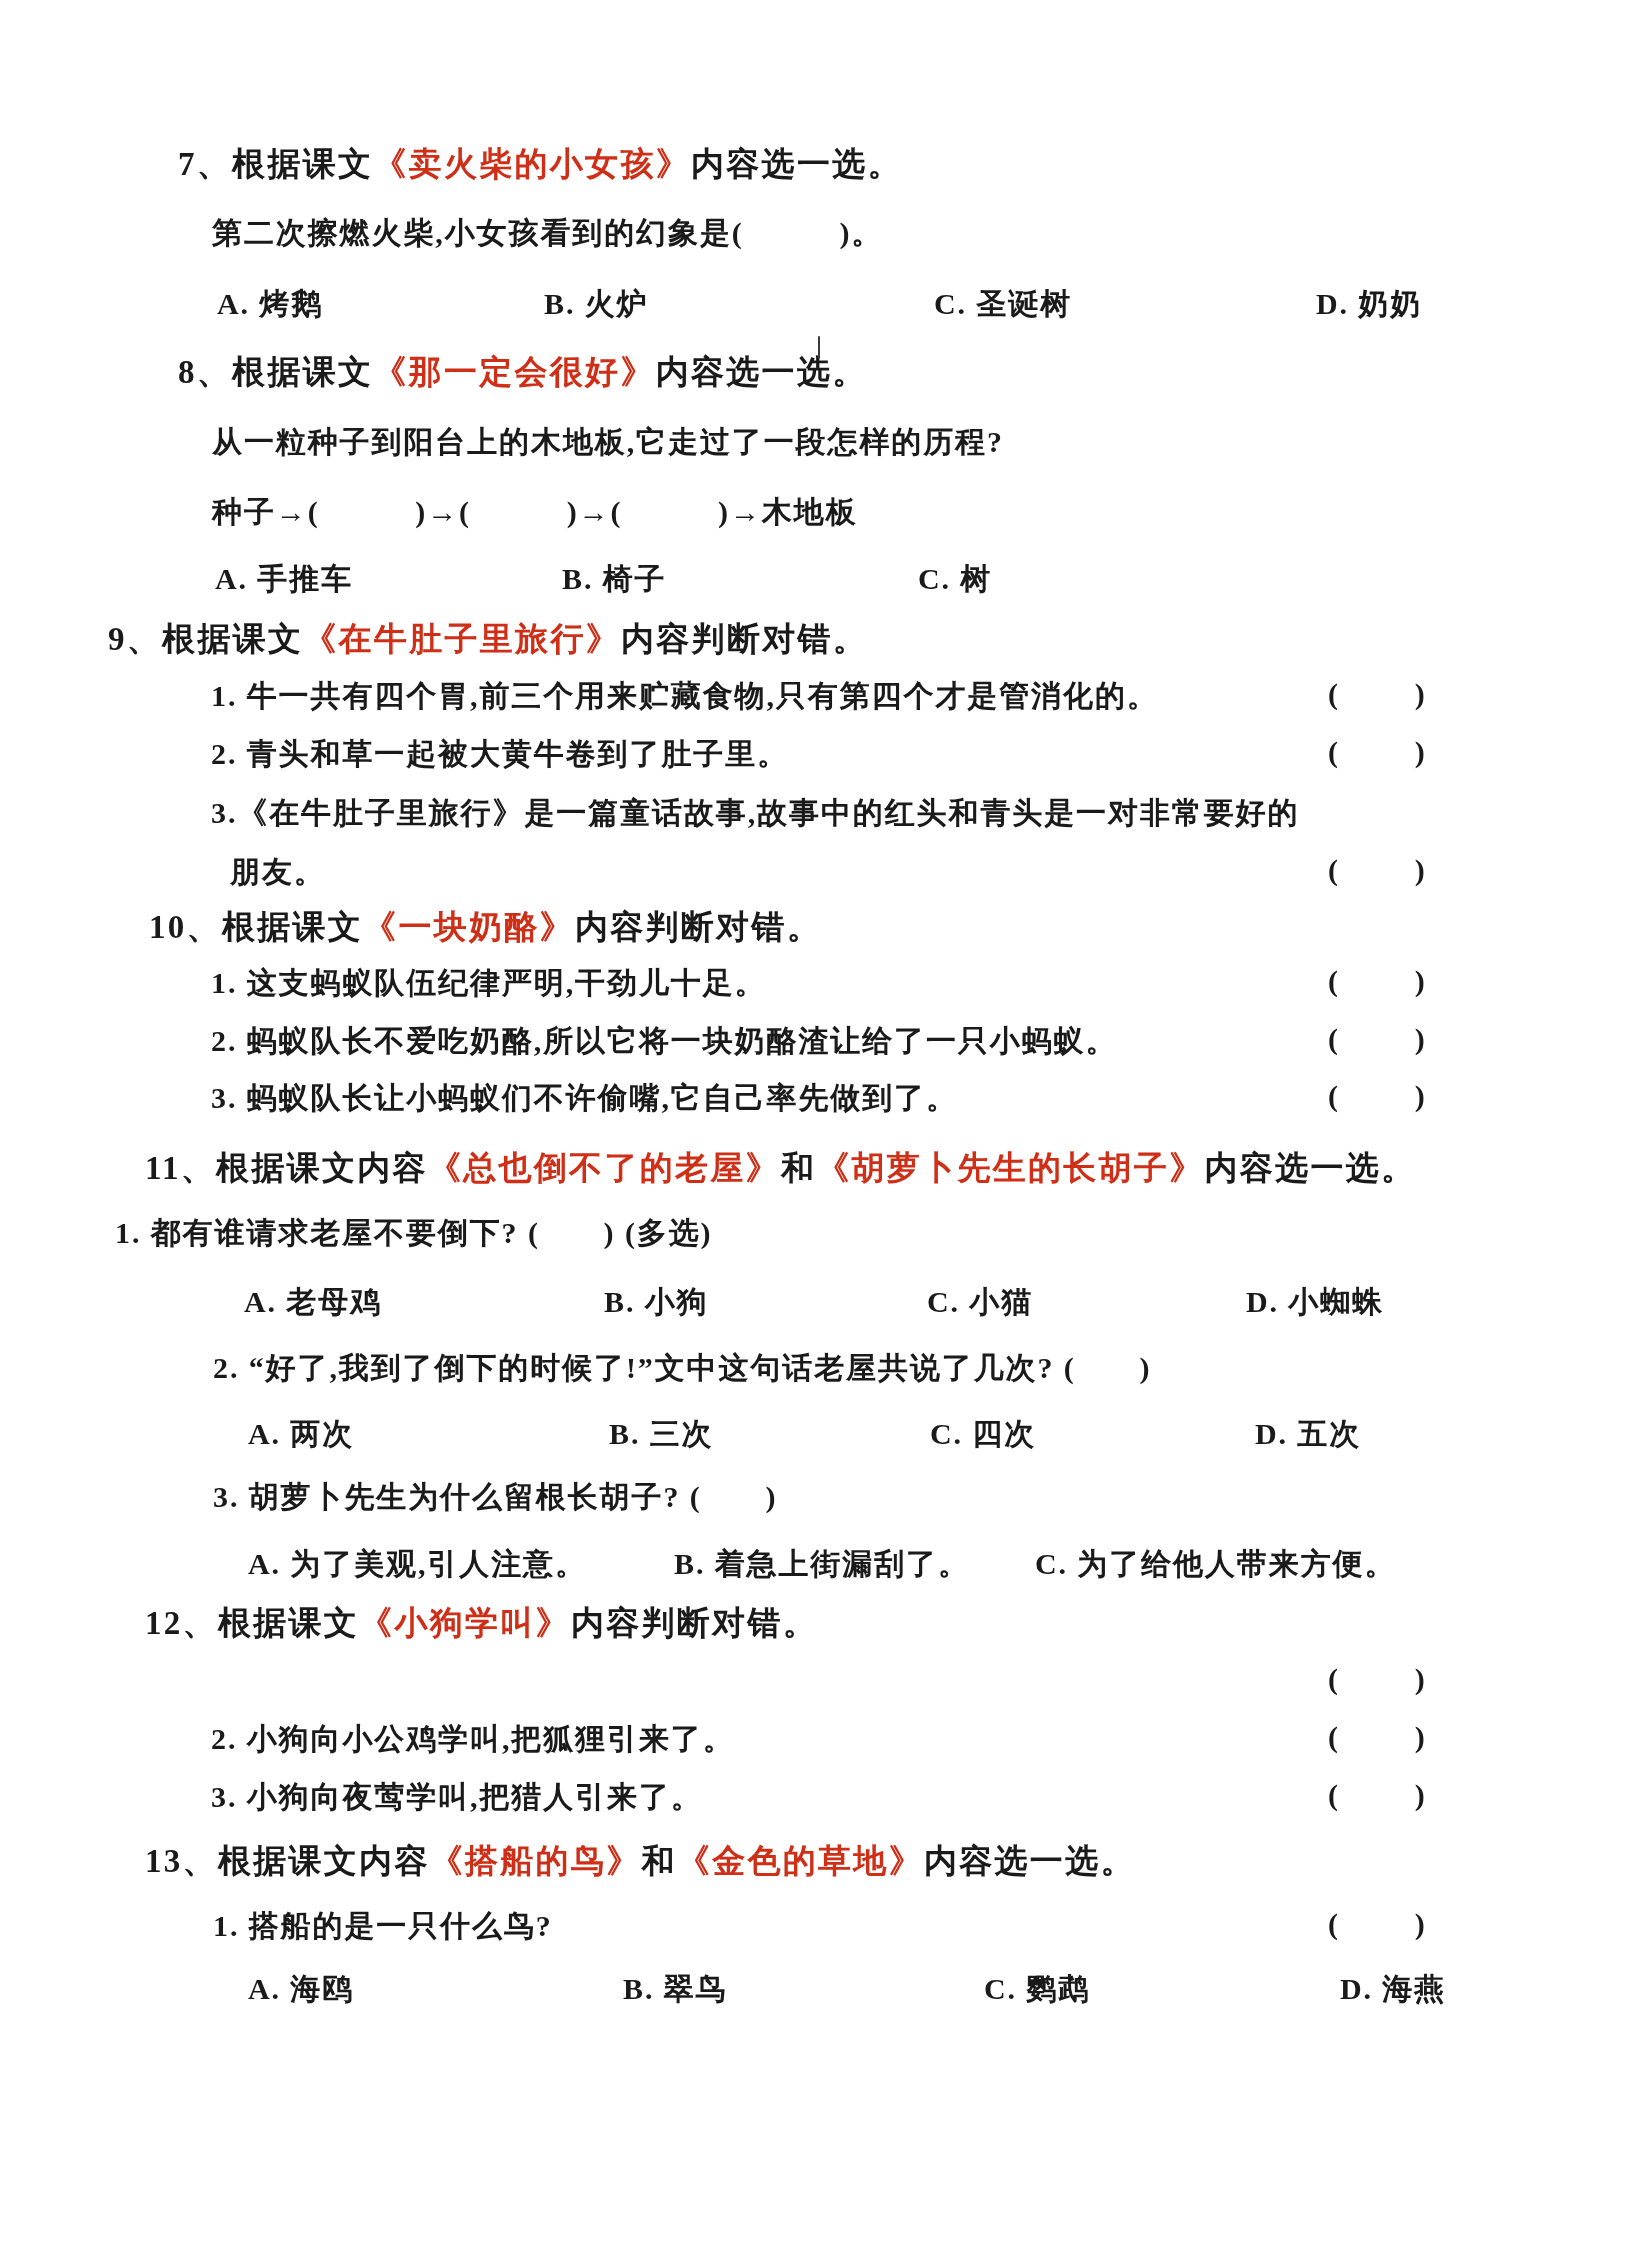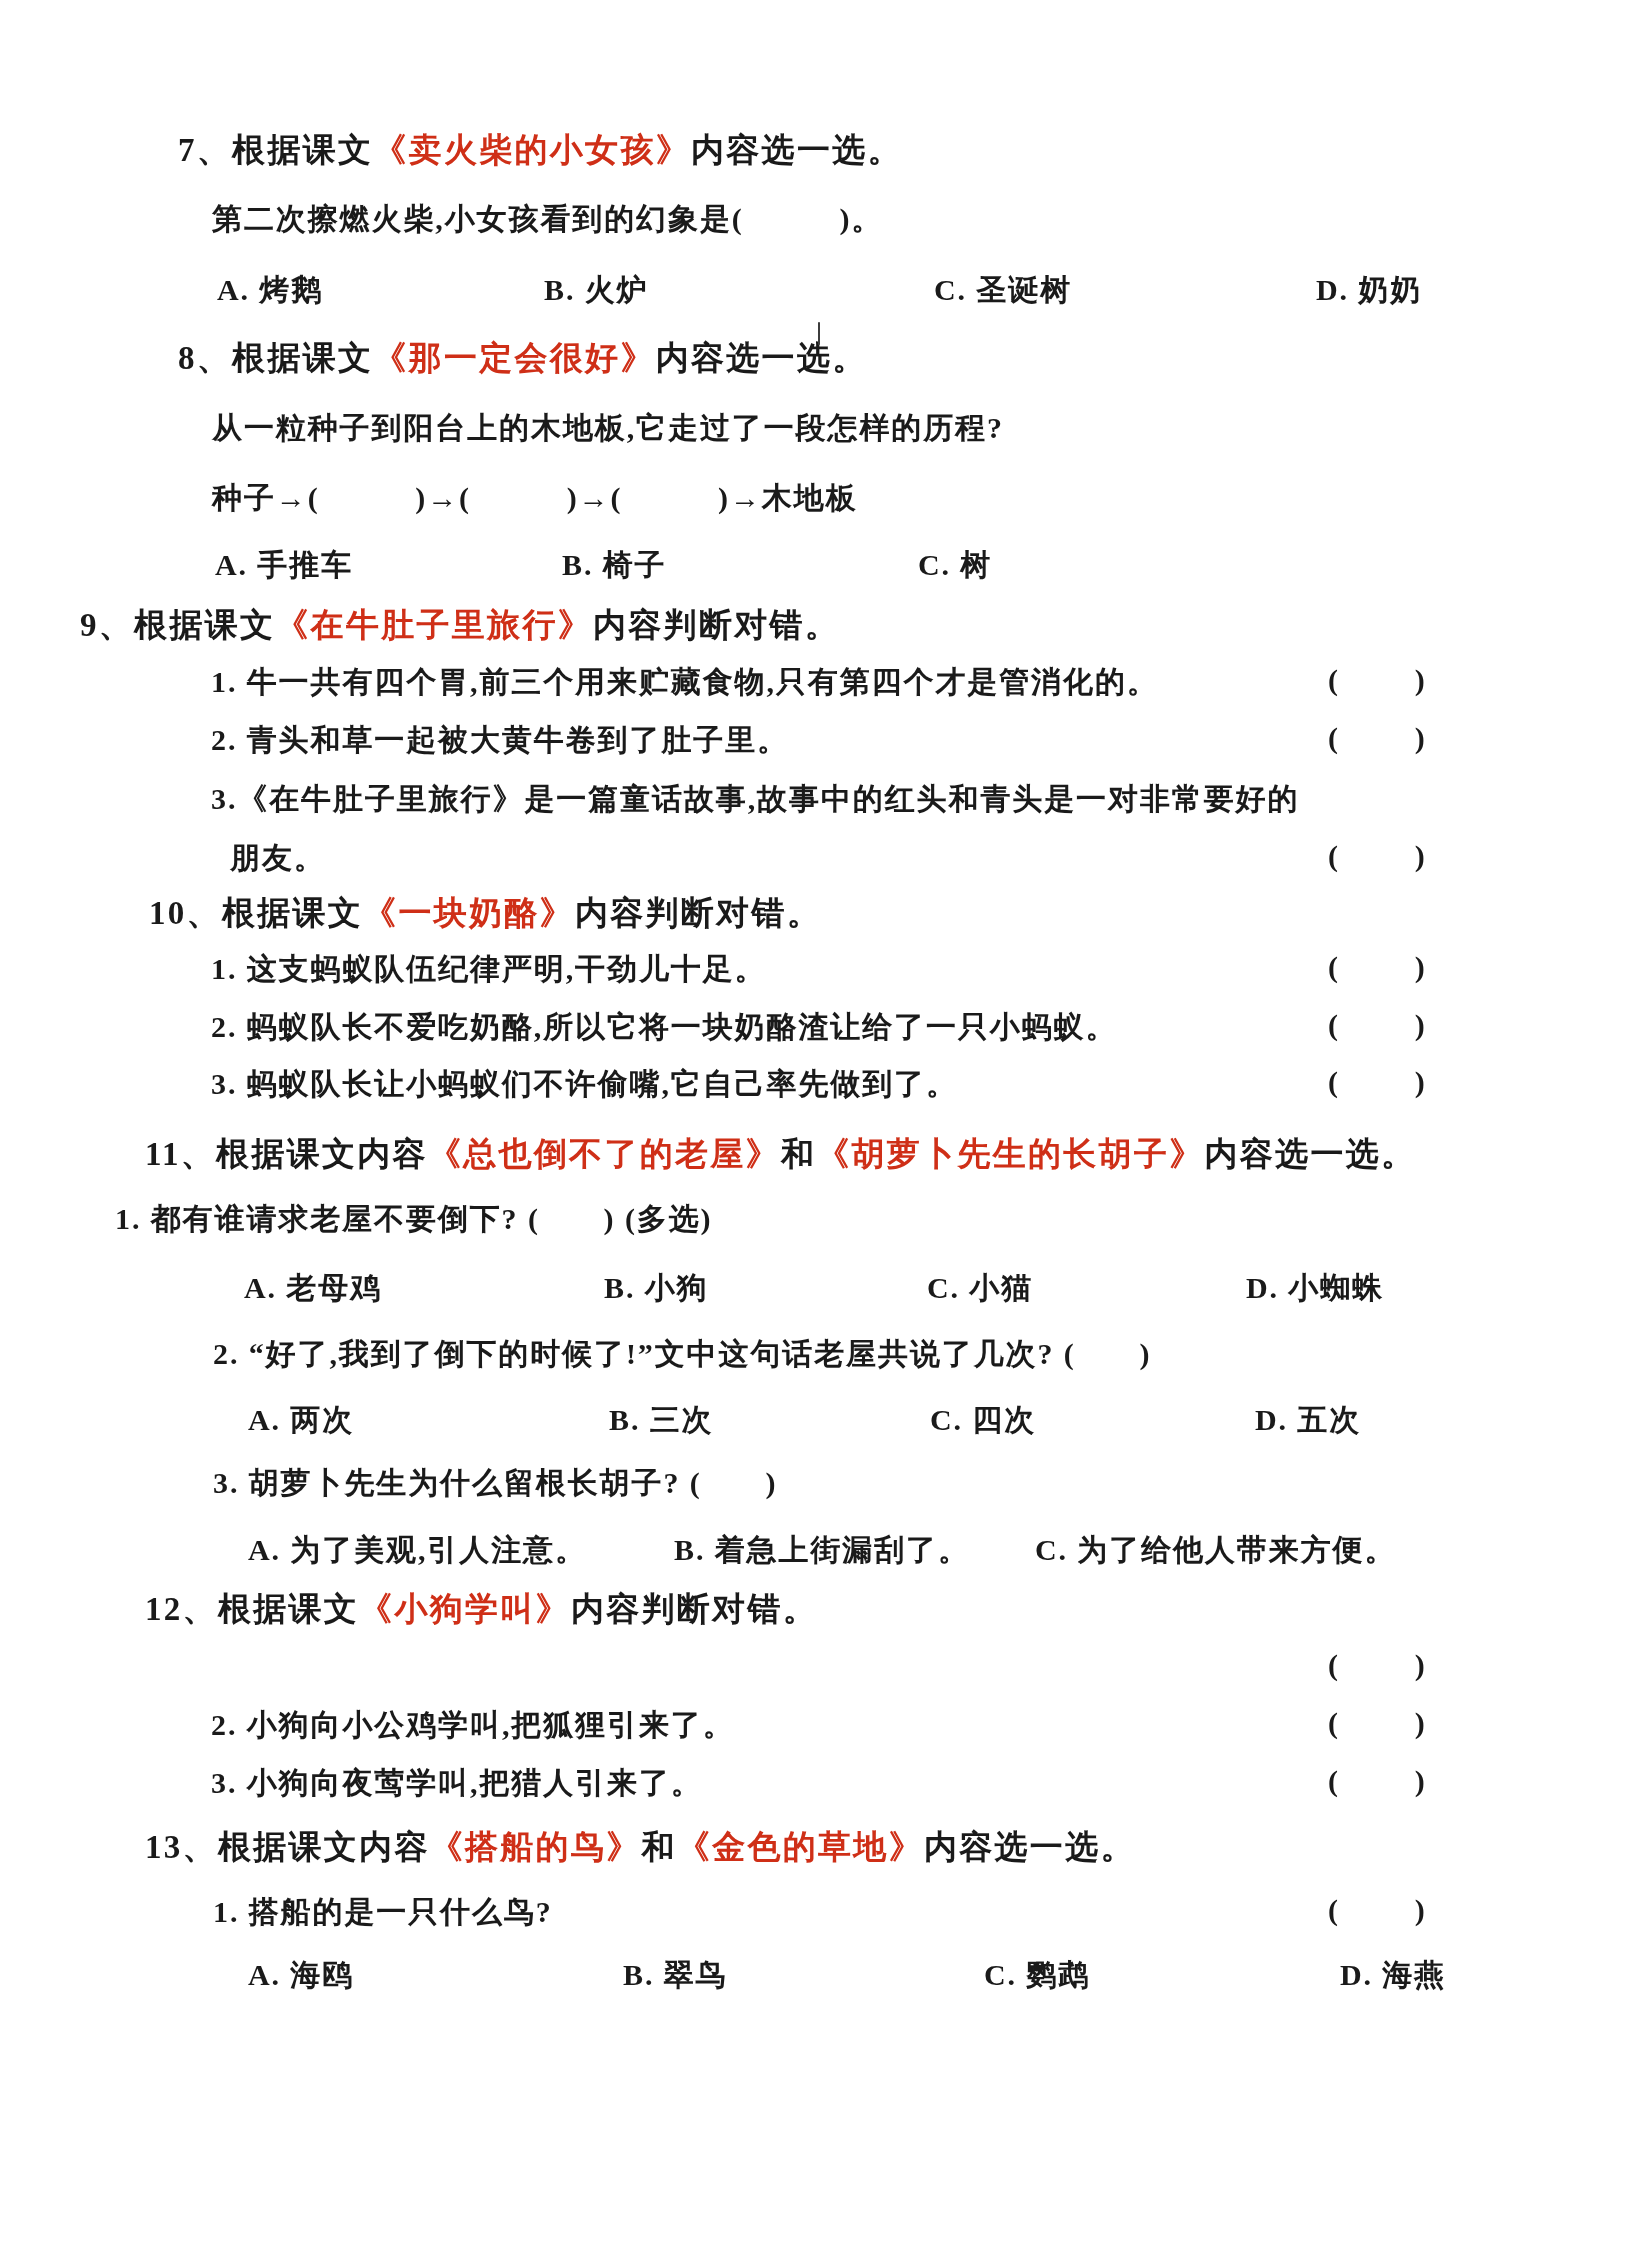--- a/index.html
+++ b/index.html
@@ -4,20 +4,21 @@
 <style>
   html,body{margin:0;padding:0;background:#ffffff;}
   .page{
     position:relative;
     width:1627px;
     height:2104px;
     background:#ffffff;
     color:#1a1a1a;
     font-family:"Liberation Serif","DejaVu Serif",serif;
     overflow:hidden;
+    margin-top:14px;
   }
   .row{
     position:absolute;
     left:0; right:0;
     font-size:30px;
     letter-spacing:1.9px;
     line-height:1.15;
     font-weight:600;
   }
   .row span{white-space:pre;}
@@ -57,21 +58,21 @@
   <div class="row header" style="top:340px;padding-left:178px"><span>8、</span><span>根据课文</span><span class="red">《那一定会很好》</span><span>内容选一选。</span></div>
   <div class="artifact"></div>
   <div class="row" style="top:411px;padding-left:212px"><span>从一粒种子到阳台上的木地板,它走过了一段怎样的历程?</span></div>
   <div class="row" style="top:481px;padding-left:212px"><span>种子→(　　　)→(　　　)→(　　　)→木地板</span></div>
   <div class="row" style="top:548px">
       <span class="opt" style="left:215px">A. 手推车</span>
       <span class="opt" style="left:562px">B. 椅子</span>
       <span class="opt" style="left:918px">C. 树</span>
     </div>
 
-  <div class="row header" style="top:607px;padding-left:80px"><span>9、</span><span>根据课文</span><span class="red">《在牛肚子里旅行》</span><span>内容判断对错。</span></div>
+  <div class="row header" style="top:607px;padding-left:108px"><span>9、</span><span>根据课文</span><span class="red">《在牛肚子里旅行》</span><span>内容判断对错。</span></div>
   <div class="row" style="top:665px;padding-left:211px"><span>1. 牛一共有四个胃,前三个用来贮藏食物,只有第四个才是管消化的。</span><span class="rparen">(　　)</span></div>
   <div class="row" style="top:723px;padding-left:211px"><span>2. 青头和草一起被大黄牛卷到了肚子里。</span><span class="rparen">(　　)</span></div>
   <div class="row" style="top:782px;padding-left:211px"><span>3.《在牛肚子里旅行》是一篇童话故事,故事中的红头和青头是一对非常要好的</span></div>
   <div class="row" style="top:841px;padding-left:230px"><span>朋友。</span><span class="rparen">(　　)</span></div>
 
   <div class="row header" style="top:895px;padding-left:149px"><span>10、</span><span>根据课文</span><span class="red">《一块奶酪》</span><span>内容判断对错。</span></div>
   <div class="row" style="top:952px;padding-left:211px"><span>1. 这支蚂蚁队伍纪律严明,干劲儿十足。</span><span class="rparen">(　　)</span></div>
   <div class="row" style="top:1010px;padding-left:211px"><span>2. 蚂蚁队长不爱吃奶酪,所以它将一块奶酪渣让给了一只小蚂蚁。</span><span class="rparen">(　　)</span></div>
   <div class="row" style="top:1067px;padding-left:211px"><span>3. 蚂蚁队长让小蚂蚁们不许偷嘴,它自己率先做到了。</span><span class="rparen">(　　)</span></div>
 

